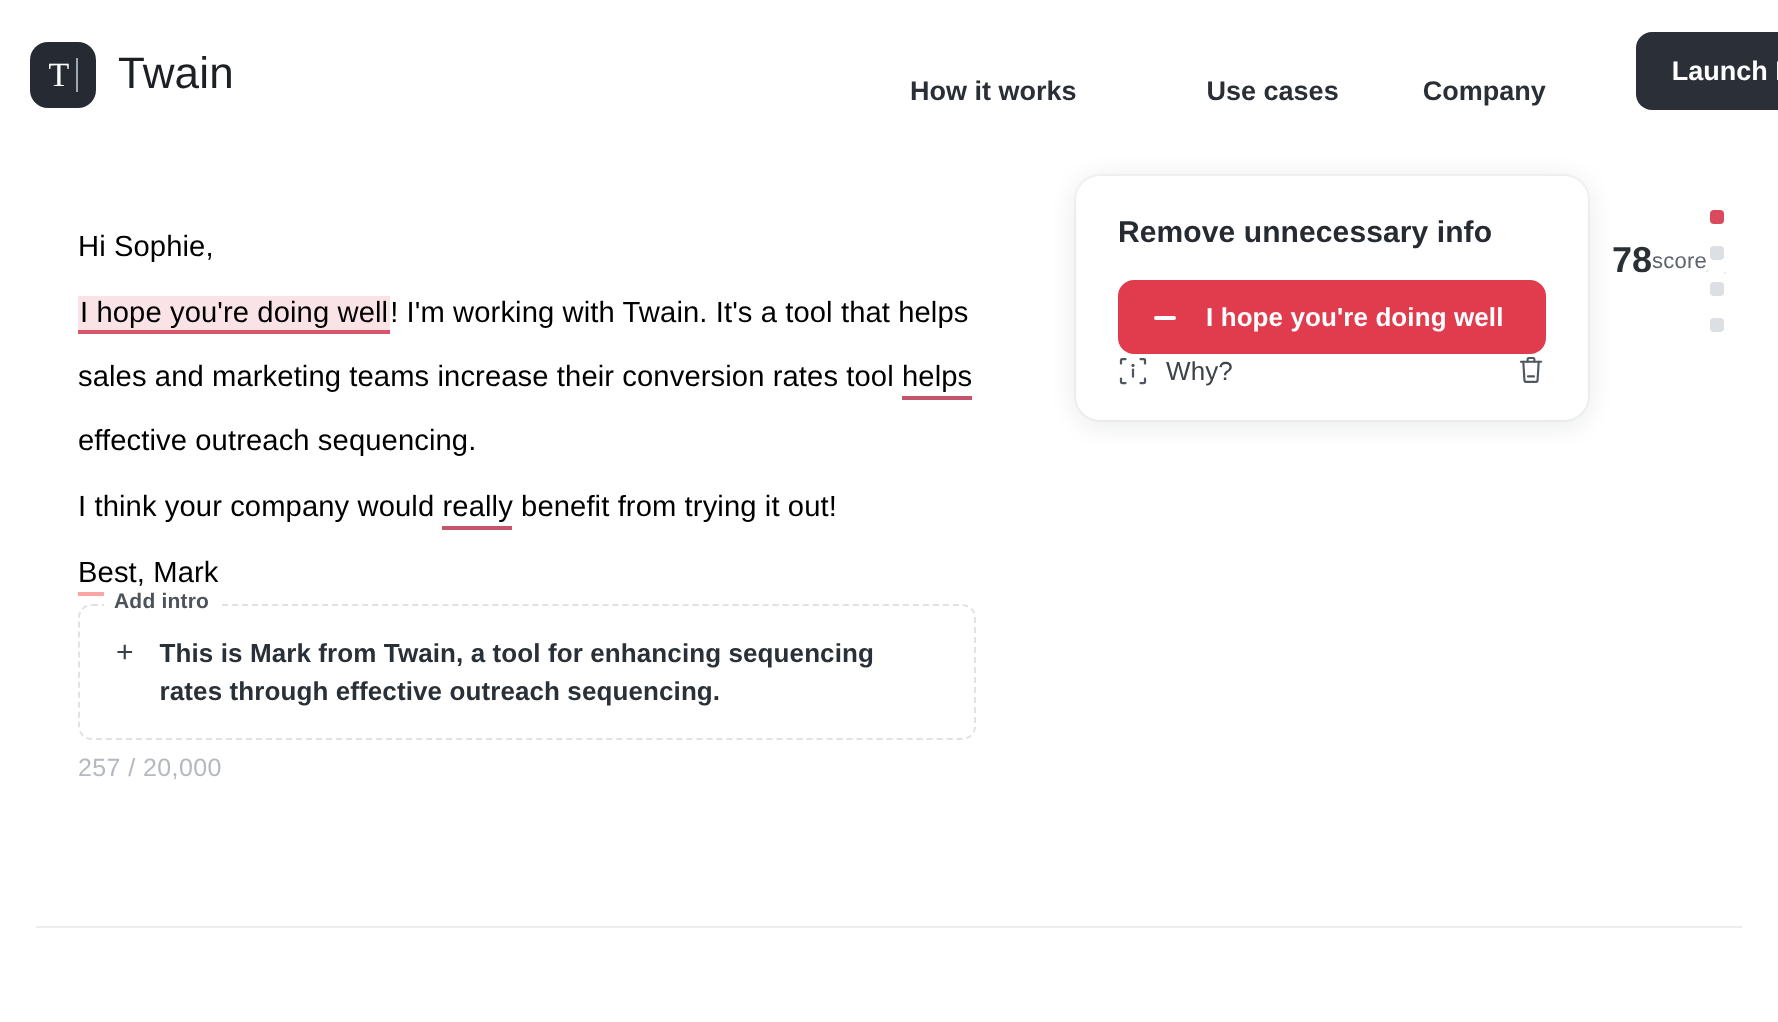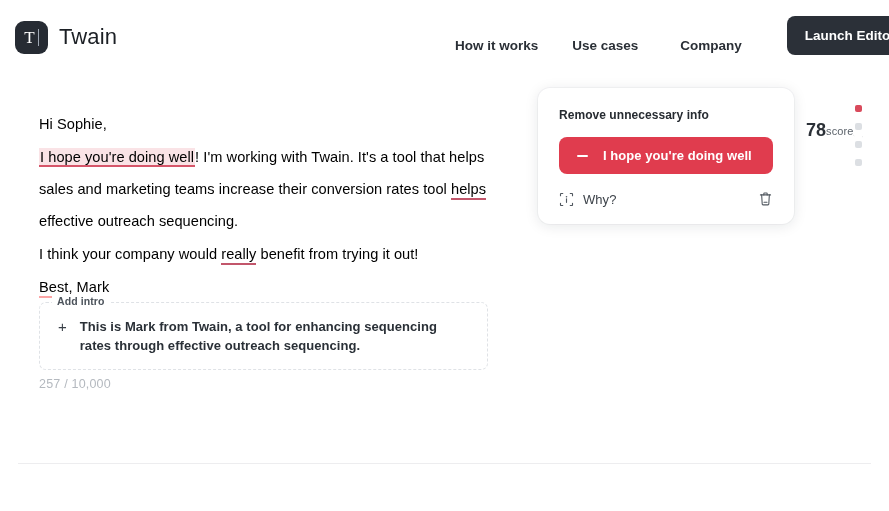--- a/index.html
+++ b/index.html
@@ -76,21 +76,21 @@
     align-items: center;
     gap: 0px;
   }
   .nav-link {
     font-size: 13.5px;
     font-weight: 700;
     color: #2a2f36;
     text-decoration: none;
     white-space: nowrap;
   }
-  .nav-link.n1 { margin-right: 34px; }
+  .nav-link.n1 { margin-right: 65px; }
   .nav-link.n2 { margin-right: 42px; }
   .nav-link.n3 { margin-right: 45px; }
 
   .launch-btn {
     background: #2b3038;
     color: #ffffff;
     border: none;
     border-radius: 8px;
     font-family: "Liberation Sans", sans-serif;
     font-size: 13.5px;
@@ -193,21 +193,21 @@
     position: absolute;
     left: 538px;
     top: 88px;
     width: 256px;
     border-radius: 12px;
     background: #ffffff;
     box-shadow: 0 2px 14px rgba(24,32,44,0.10), 0 0 0 1px rgba(20,30,45,0.035);
     padding: 20px 21px 17px 21px;
   }
   .sug-title {
-    font-size: 12px;
+    font-size: 15px;
     font-weight: 700;
     color: #262b31;
     margin-bottom: 15px;
     letter-spacing: 0.05px;
   }
   .sug-pill {
     display: flex;
     align-items: center;
     gap: 15px;
     background: #e03c4e;
@@ -230,21 +230,20 @@
   .sug-pill .pill-text {
     font-size: 13px;
     font-weight: 700;
     letter-spacing: 0.05px;
     white-space: nowrap;
   }
   .sug-footer {
     display: flex;
     align-items: center;
     justify-content: space-between;
-    margin-top: 17px;
   }
   .why-group {
     display: flex;
     align-items: center;
     gap: 9px;
     cursor: pointer;
   }
   .why-icon { display: block; }
   .why-text {
     font-size: 13px;
@@ -353,21 +352,21 @@
 </div>
 
 <div class="intro-card">
   <span class="intro-label">Add intro</span>
   <div class="intro-row">
     <span class="intro-plus">+</span>
     <span class="intro-text">This is Mark from Twain, a tool for enhancing sequencing rates through effective outreach sequencing.</span>
   </div>
 </div>
 
-<div class="counter">257 / 10,000</div>
+<div class="counter">257 / 20,000</div>
 
 <div class="sug-card">
 
   <div class="sug-title">Remove unnecessary info</div>
 
   <button class="sug-pill">
     <span class="minus"></span>
     <span class="pill-text">I hope you're doing well</span>
   </button>
 

